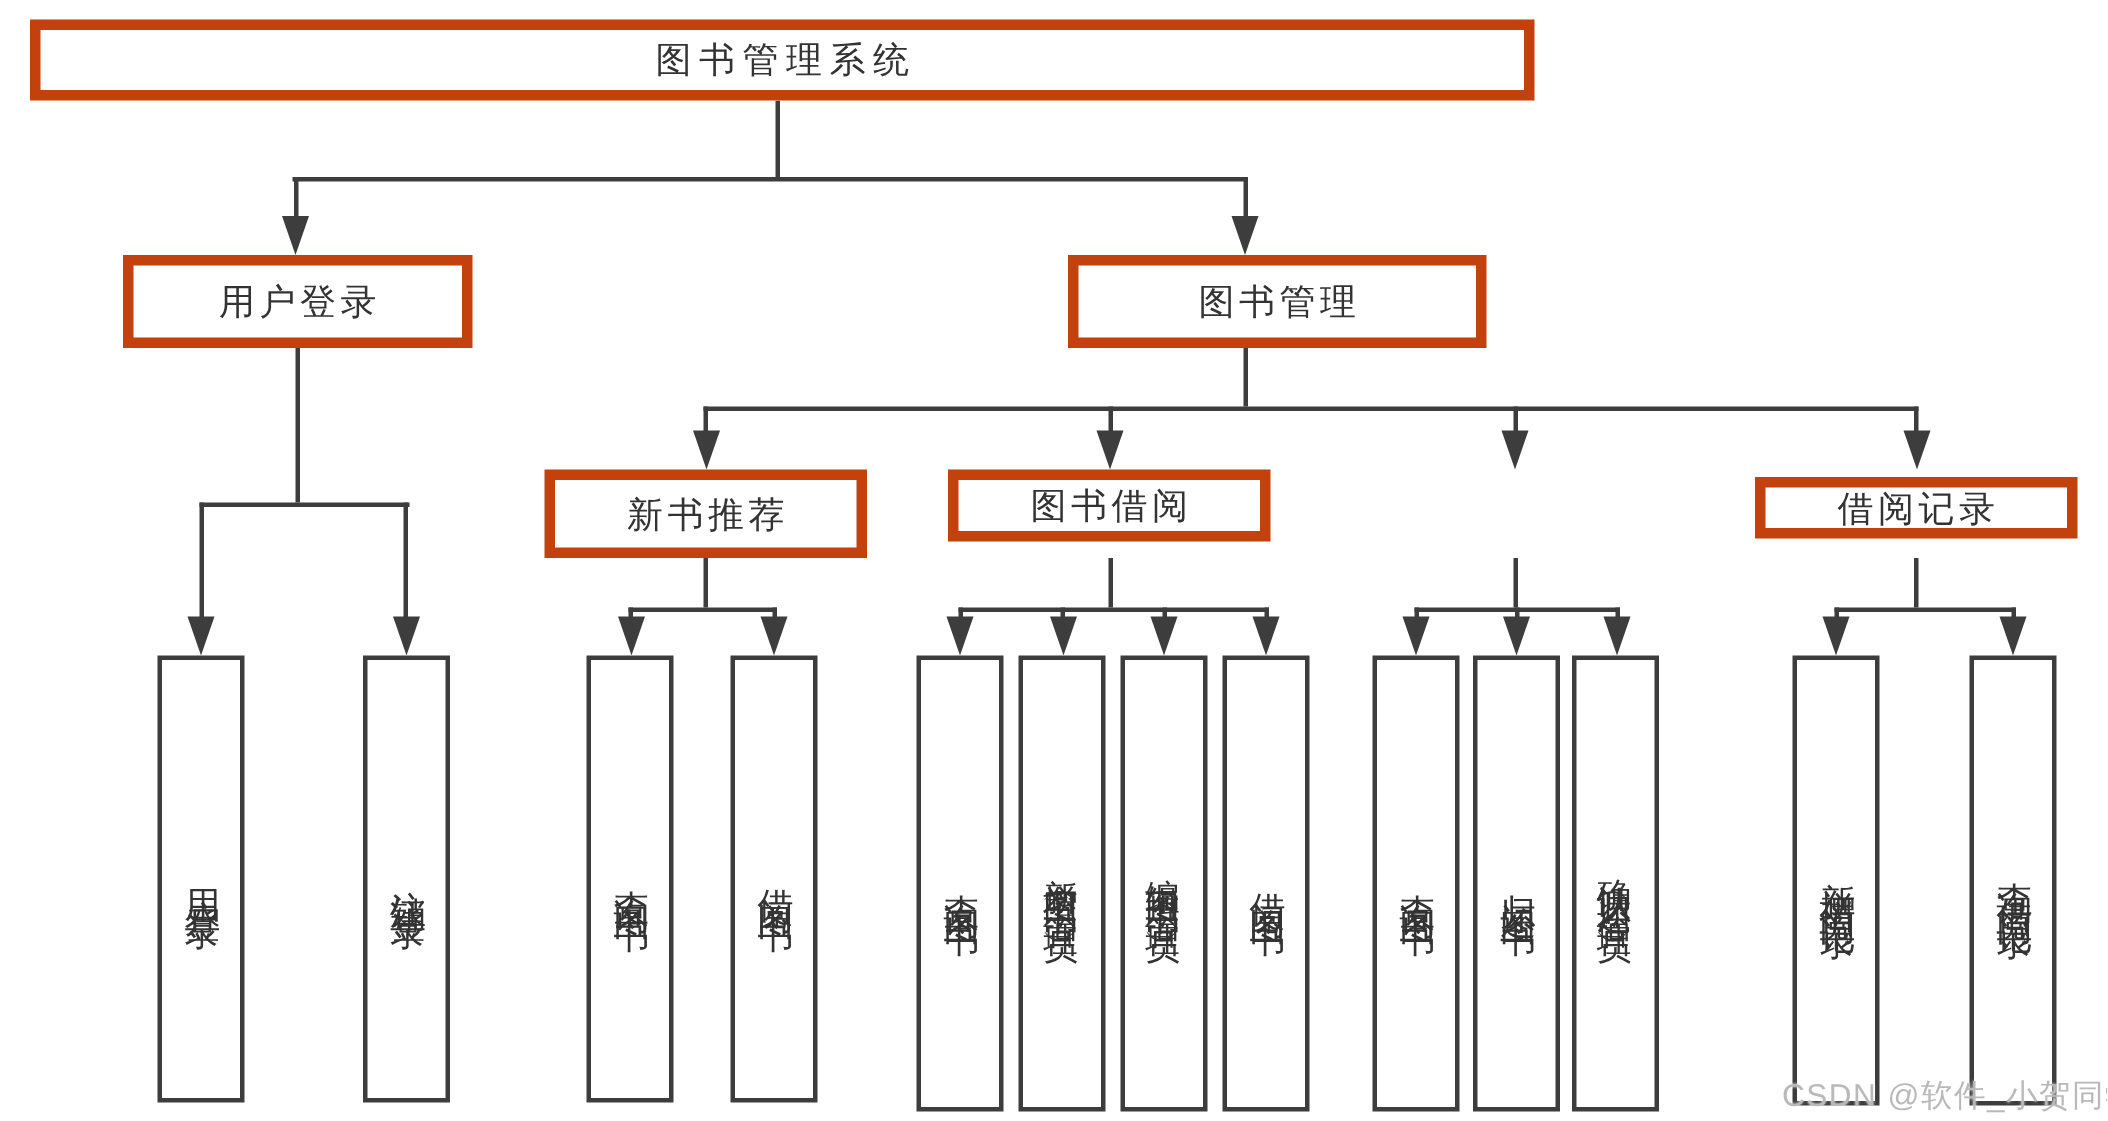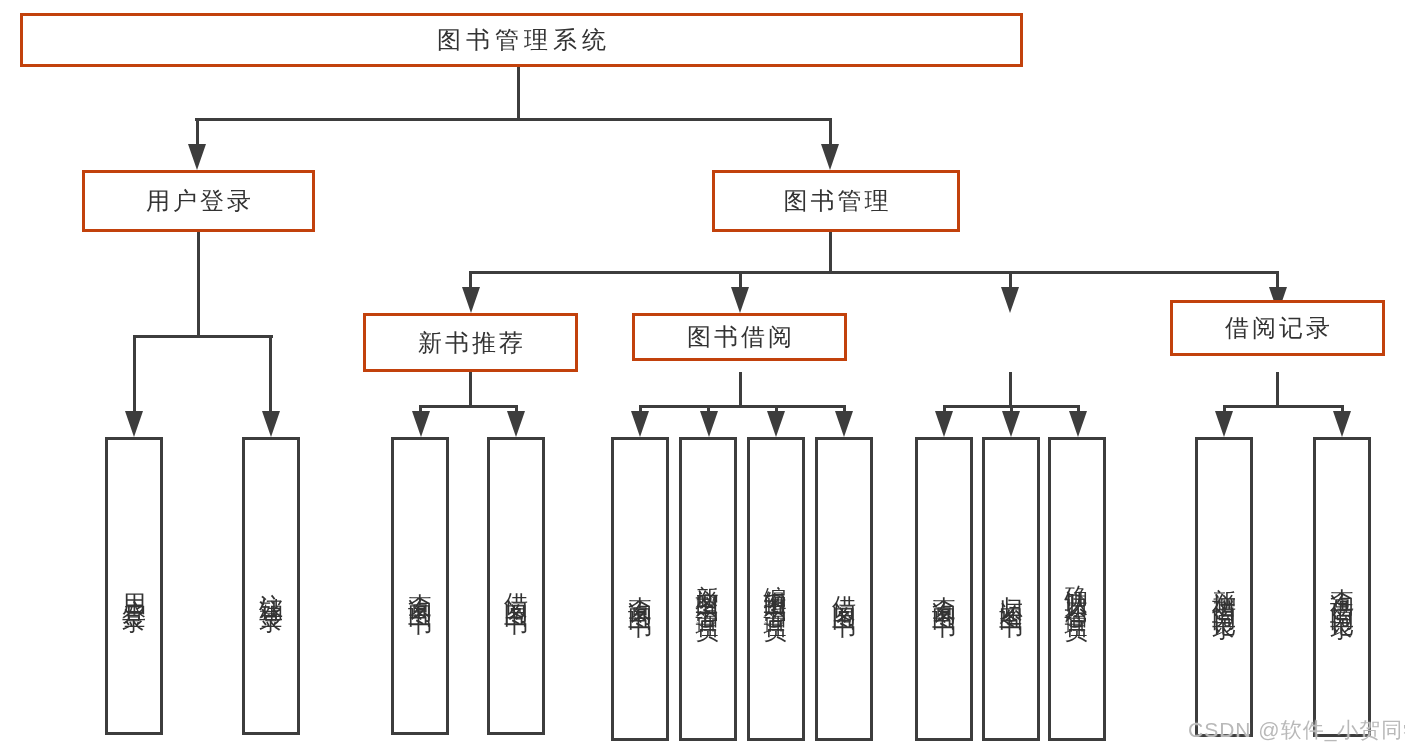--- a/index.html
+++ b/index.html
@@ -1,20 +1,20 @@
 <!DOCTYPE html>
 <html><head>
 <meta charset="utf-8">
 <style>
   * { margin:0; padding:0; box-sizing:border-box; }
   html,body { background:#ffffff; }
   body { font-family:"Liberation Sans","DejaVu Sans",sans-serif; }
   #stage { position:relative; width:1405px; height:747px; background:#ffffff; overflow:hidden; color:#333333; }
   .box {
-    position:absolute; background:#ffffff; border:3px solid #c2410c;
+    position:absolute; background:#ffffff; border:7px solid #c2410c;
     display:flex; align-items:center; justify-content:center;
     font-size:24px; color:#333333; letter-spacing:3px; text-indent:3px;
     z-index:2; white-space:nowrap;
   }
   .title { letter-spacing:5px; text-indent:5px; }
   .vbox {
     position:absolute; background:#ffffff; border:3px solid #3d3d3d;
     display:flex; align-items:center; justify-content:center;
     writing-mode:vertical-rl; text-orientation:mixed;
     font-size:24px; color:#333333; letter-spacing:6px;
@@ -38,21 +38,21 @@
   <div class="box title" style="left:20px;top:13px;width:1003px;height:54px">图书管理系统</div>
 
   <div class="vl" style="left:517px;top:67px;height:51px"></div>
   <div class="hl" style="left:195px;top:118px;width:637px"></div>
   <div class="vl" style="left:195.5px;top:118px;height:28px"></div>
   <div class="ah" style="left:188px;top:144px"></div>
   <div class="vl" style="left:828.5px;top:118px;height:28px"></div>
   <div class="ah" style="left:821px;top:144px"></div>
 
   <div class="box" style="left:82px;top:170px;width:233px;height:62px">用户登录</div>
-  <div class="box" style="left:712px;top:170px;width:248px;height:62px">图书管理</div>
+  <div class="box" style="left:712px;top:170px;width:279px;height:62px">图书管理</div>
 
   <div class="vl" style="left:197px;top:232px;height:103px"></div>
   <div class="hl" style="left:132.5px;top:335px;width:140px"></div>
   <div class="vl" style="left:132.5px;top:335px;height:78px"></div>
   <div class="ah" style="left:125px;top:411px"></div>
   <div class="vl" style="left:269px;top:335px;height:78px"></div>
   <div class="ah" style="left:261.5px;top:411px"></div>
 
   <div class="vl" style="left:828.5px;top:232px;height:39px"></div>
   <div class="hl" style="left:469px;top:271px;width:810px"></div>
@@ -60,21 +60,21 @@
   <div class="ah" style="left:461.5px;top:287px"></div>
   <div class="vl" style="left:738.5px;top:271px;height:18px"></div>
   <div class="ah" style="left:731px;top:287px"></div>
   <div class="vl" style="left:1008.5px;top:271px;height:18px"></div>
   <div class="ah" style="left:1001px;top:287px"></div>
   <div class="vl" style="left:1276px;top:271px;height:18px"></div>
   <div class="ah" style="left:1268.5px;top:287px"></div>
 
   <div class="box" style="left:363px;top:313px;width:215px;height:59px">新书推荐</div>
   <div class="box" style="left:632px;top:313px;width:215px;height:48px">图书借阅</div>
-  <div class="box" style="left:1170px;top:300px;width:215px;height:56px">借阅记录</div>
+  <div class="box" style="left:1170px;top:318px;width:215px;height:41px">借阅记录</div>
 
   <div class="vl" style="left:469px;top:372px;height:33px"></div>
   <div class="hl" style="left:419px;top:405px;width:99px"></div>
   <div class="vl" style="left:419px;top:405px;height:8px"></div>
   <div class="ah" style="left:411.5px;top:411px"></div>
   <div class="vl" style="left:514.5px;top:405px;height:8px"></div>
   <div class="ah" style="left:507px;top:411px"></div>
 
   <div class="vl" style="left:738.5px;top:372px;height:33px"></div>
   <div class="hl" style="left:638.5px;top:405px;width:207px"></div>

